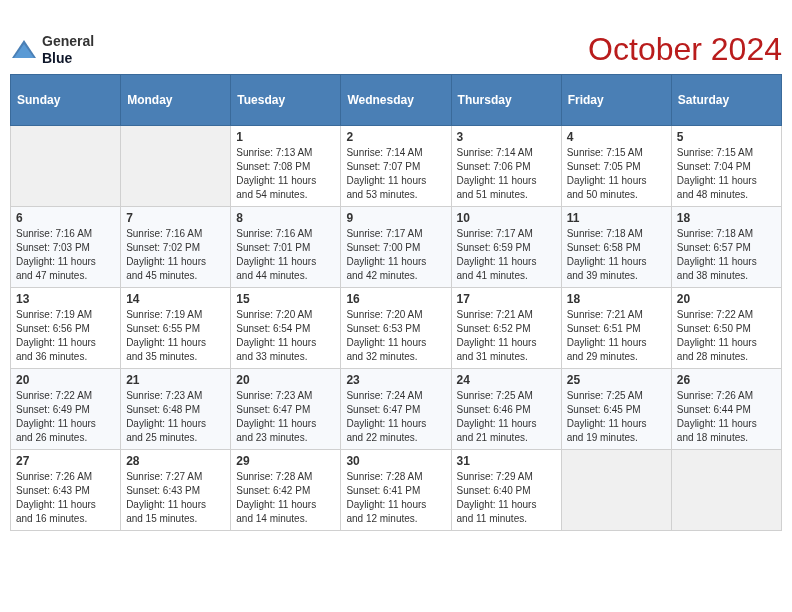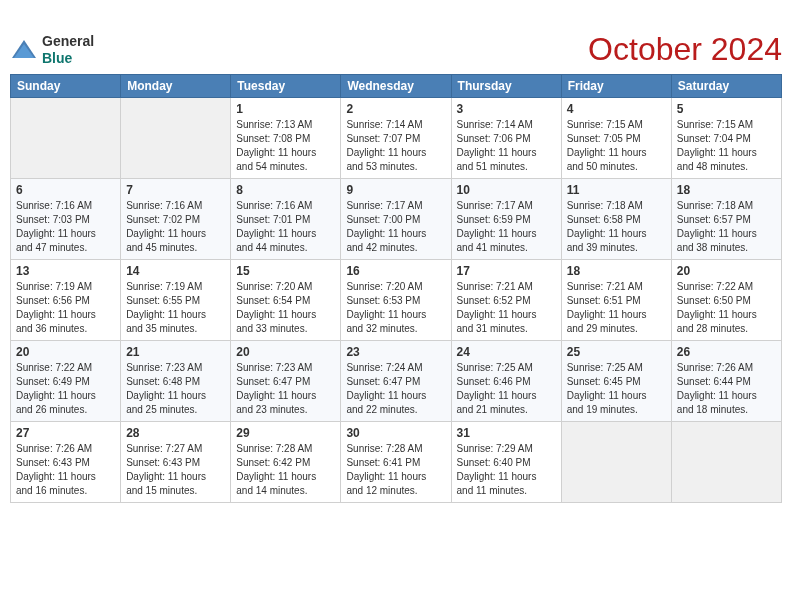--- a/index.html
+++ b/index.html
@@ -21,21 +21,21 @@
       display: flex;
       align-items: center;
       gap: 4px;
     }
     .logo-text {
       font-size: 14px;
       font-weight: bold;
       line-height: 1.2;
     }
     .logo-general { color: #333; }
-    .logo-blue { color: #0f766e; }
+    .logo-blue { color: #0f172a; }
     .logo-icon {
       width: 28px;
       height: 28px;
     }
     .title-block {
       text-align: right;
     }
     .month-title {
       font-size: 32px;
       font-weight: normal;
@@ -46,21 +46,21 @@
       color: #555;
     }
     .calendar {
       width: 100%;
       border-collapse: collapse;
       font-size: 11px;
     }
     .calendar th {
       background-color: #4a7fb5;
       color: #fff;
-      padding: 4px 6px;
+      padding: 18px 6px;
       font-size: 12px;
       font-weight: bold;
       text-align: left;
       border: 1px solid #3a6a9a;
     }
     .calendar td {
       border: 1px solid #d0d0d0;
       vertical-align: top;
       padding: 4px 5px;
       width: 14.28%;

